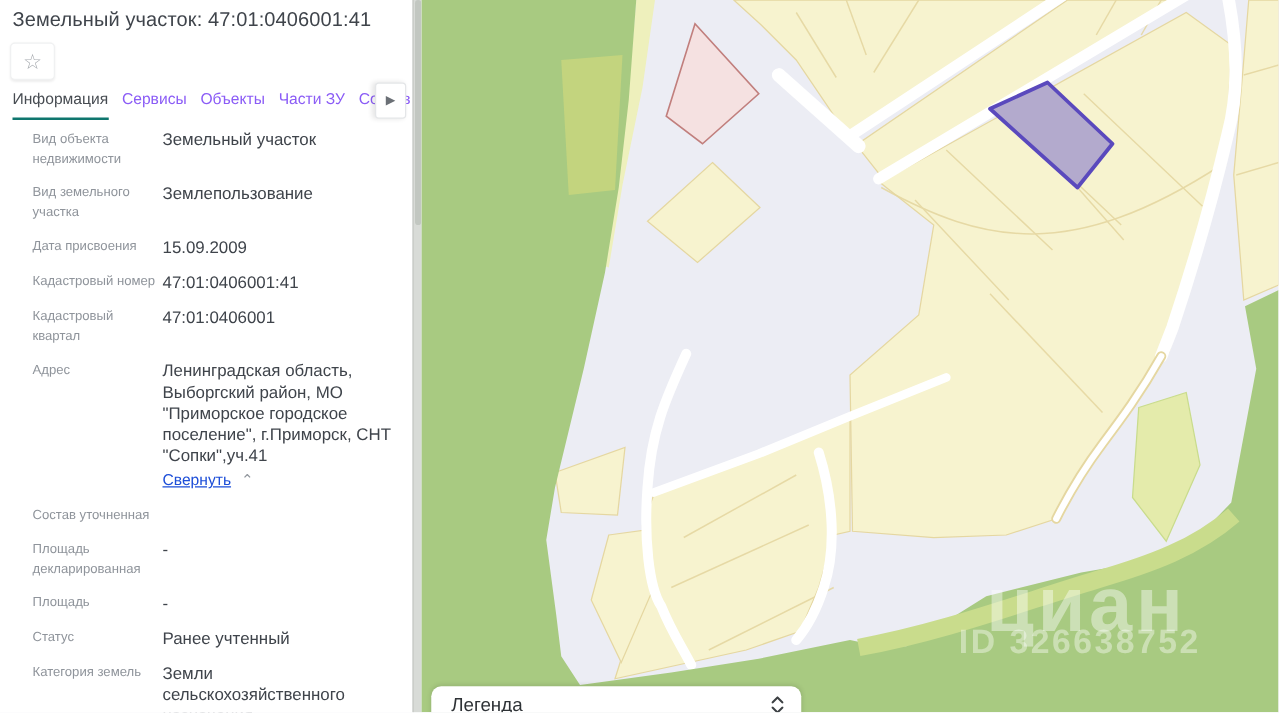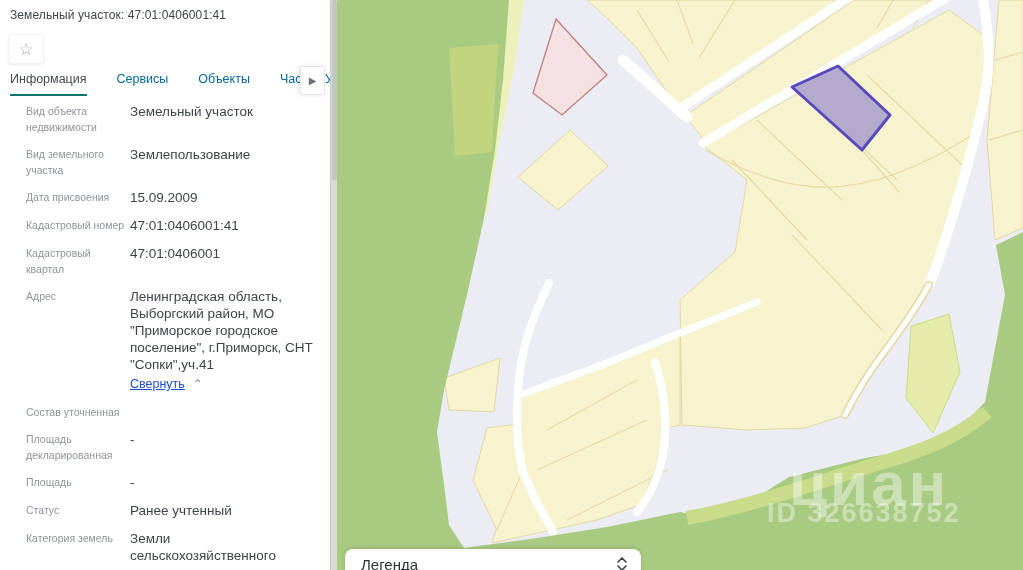--- a/index.html
+++ b/index.html
@@ -1,29 +1,29 @@
 <!DOCTYPE html>
 <html style="--forest-green: #a8ca81; --light-green: #c3d47e; --green-band: #c9dc8c; --bright-parcel: #e4ebab; --parcel-yellow: #f7f3cf; --parcel-border: #e5d7a1; --pale-sliver: #eef0bc; --road-area: #ecedf4; --road-white: #ffffff; --selected-parcel-fill: #b3aacd; --selected-parcel-border: #5a49bd; --pink-parcel-fill: #f5e1e1; --pink-parcel-border: #c17f7d;"><head>
 <meta charset="utf-8">
 <style>
   html,body{margin:0;padding:0;background:#fff;}
   #screen{position:relative;width:1023px;height:570px;overflow:hidden;
     font-family:"Liberation Sans", sans-serif;background:#fff;}
 
   
   #panel{position:absolute;left:0;top:0;width:330px;height:570px;background:#fff;overflow:hidden;}
-  .panel-title{margin:8px 0 0 10px;font-size:12px;color:#3f444b;letter-spacing:.1px;}
+  .panel-title{margin:8px 0 0 10px;font-size:16px;color:#3f444b;letter-spacing:.1px;}
   .fav-btn{position:absolute;left:8px;top:34px;width:34px;height:28px;background:#fff;
     border:1px solid #f0f1f2;border-radius:4px;box-shadow:0 1px 2px rgba(0,0,0,.07);
     display:flex;align-items:center;justify-content:center;cursor:pointer;}
   .fav-btn span{font-size:17px;color:#a7abb0;line-height:1;}
 
   .tabs{position:absolute;left:0;top:66px;width:330px;height:30px;display:flex;
     align-items:flex-start;white-space:nowrap;overflow:hidden;}
-  .tab{font-size:12.5px;color:#0369a1;padding:6px 0 8px 0;margin-left:30px;cursor:pointer;flex:0 0 auto;}
+  .tab{font-size:12.5px;color:#8b5cf6;padding:6px 0 8px 0;margin-left:11px;cursor:pointer;flex:0 0 auto;}
   .tab:first-child{margin-left:10px;}
   .tab.active{color:#474c52;border-bottom:3px solid #0f766e;}
   .tabs-more{position:absolute;left:300px;top:66px;width:23px;height:27px;background:#fff;
     border:1px solid #e4e6e8;border-radius:3px;box-shadow:-2px 0 4px rgba(0,0,0,.10);
     display:flex;align-items:center;justify-content:center;cursor:pointer;}
   .tabs-more span{font-size:10px;color:#6b7076;line-height:1;}
 
   .fields{position:absolute;left:0;top:103px;width:330px;}
   .row{display:flex;margin:0 0 11px 0;padding-left:17px;}
   .row .lbl{flex:0 0 104px;padding-left:9px;font-size:10.5px;line-height:16px;color:#8f949b;}

